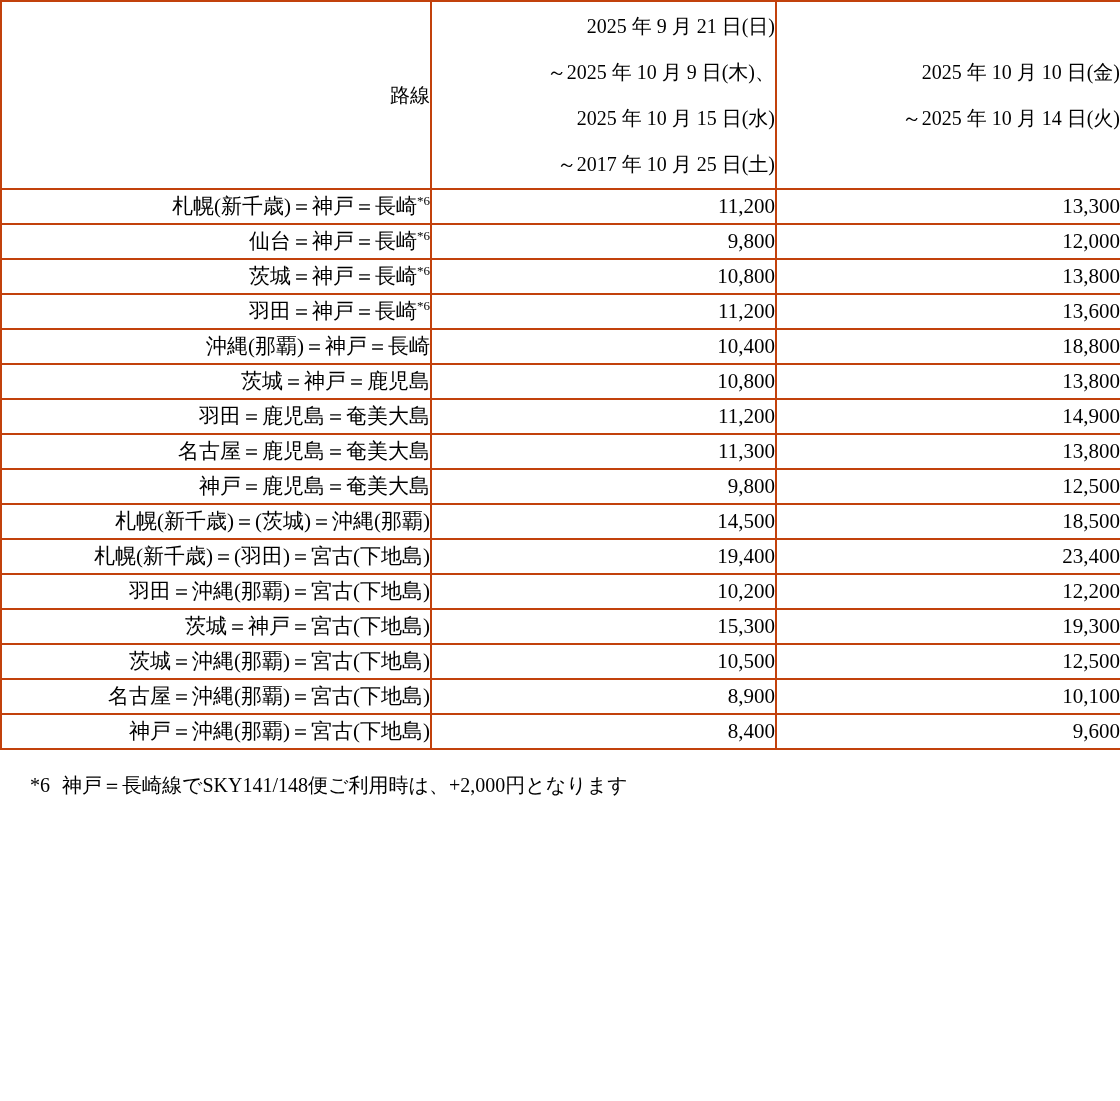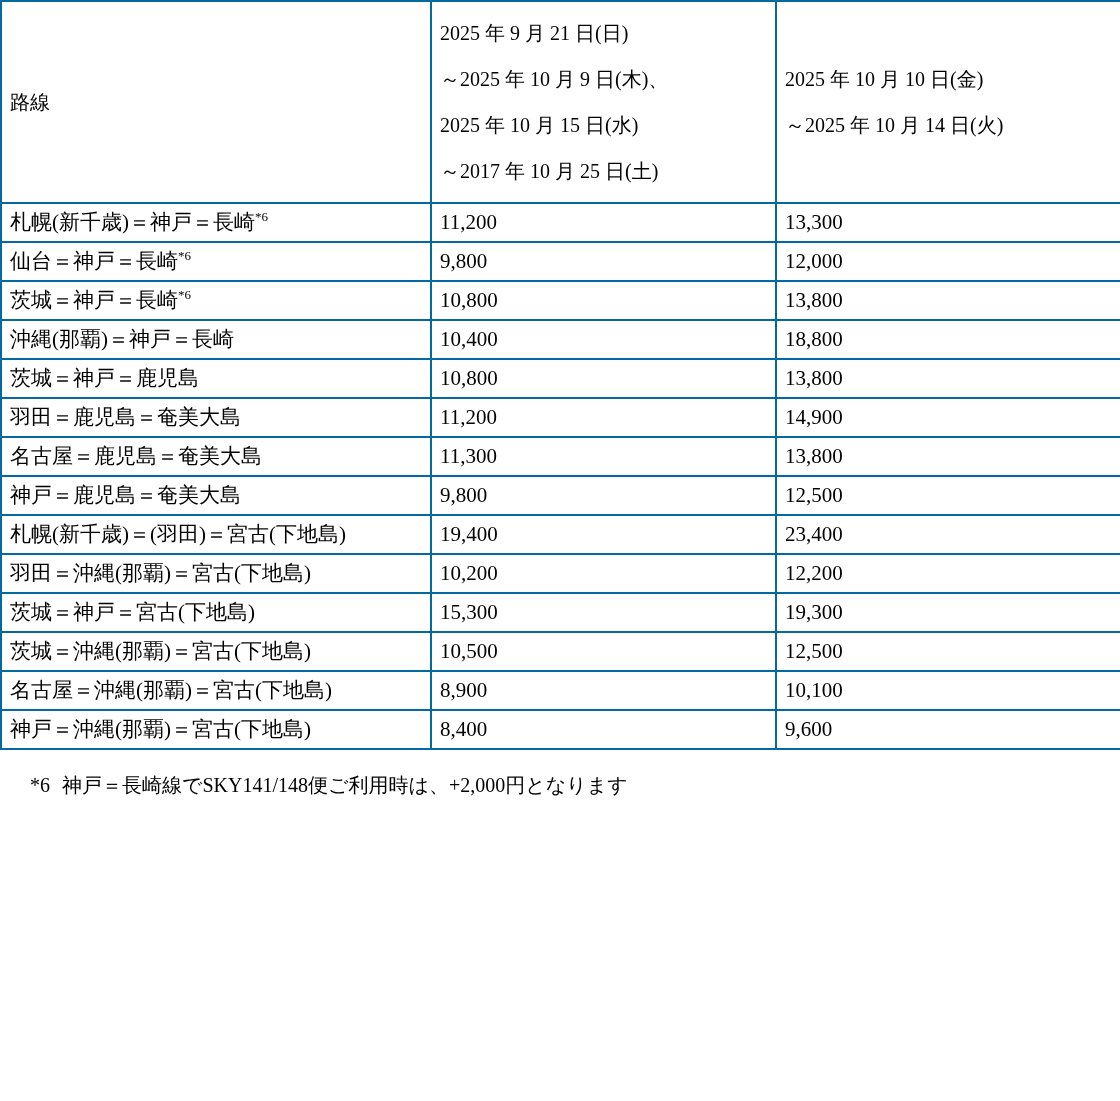--- a/index.html
+++ b/index.html
@@ -16,24 +16,24 @@
     background: #ffffff;
     overflow: hidden;
   }
   table.fare-table {
     border-collapse: collapse;
     table-layout: fixed;
     width: 1120px;
   }
   .fare-table th,
   .fare-table td {
-    border: 2px solid #0369a1;
-    text-align: left;
+    border: 2px solid #c2410c;
+    text-align: right;
     vertical-align: middle;
-    padding: 8px;
+    padding: 0;
     font-weight: normal;
     font-size: 21px;
     line-height: 1;
     overflow: hidden;
     white-space: nowrap;
   }
   .fare-table thead tr { height: 188px; }
   .fare-table tbody tr { height: 35px; }
   .col-route   { width: 430px; }
   .col-period1 { width: 345px; }
@@ -92,20 +92,25 @@
       <td><span>仙台＝神戸＝長崎</span><span class="route-note">*6</span></td>
       <td>9,800</td>
       <td>12,000</td>
     </tr>
         <tr>
       <td><span>茨城＝神戸＝長崎</span><span class="route-note">*6</span></td>
       <td>10,800</td>
       <td>13,800</td>
     </tr>
         <tr>
+      <td><span>羽田＝神戸＝長崎</span><span class="route-note">*6</span></td>
+      <td>11,200</td>
+      <td>13,600</td>
+    </tr>
+        <tr>
       <td><span>沖縄(那覇)＝神戸＝長崎</span></td>
       <td>10,400</td>
       <td>18,800</td>
     </tr>
         <tr>
       <td><span>茨城＝神戸＝鹿児島</span></td>
       <td>10,800</td>
       <td>13,800</td>
     </tr>
         <tr>
@@ -115,20 +120,25 @@
     </tr>
         <tr>
       <td><span>名古屋＝鹿児島＝奄美大島</span></td>
       <td>11,300</td>
       <td>13,800</td>
     </tr>
         <tr>
       <td><span>神戸＝鹿児島＝奄美大島</span></td>
       <td>9,800</td>
       <td>12,500</td>
+    </tr>
+        <tr>
+      <td><span>札幌(新千歳)＝(茨城)＝沖縄(那覇)</span></td>
+      <td>14,500</td>
+      <td>18,500</td>
     </tr>
         <tr>
       <td><span>札幌(新千歳)＝(羽田)＝宮古(下地島)</span></td>
       <td>19,400</td>
       <td>23,400</td>
     </tr>
         <tr>
       <td><span>羽田＝沖縄(那覇)＝宮古(下地島)</span></td>
       <td>10,200</td>
       <td>12,200</td>

